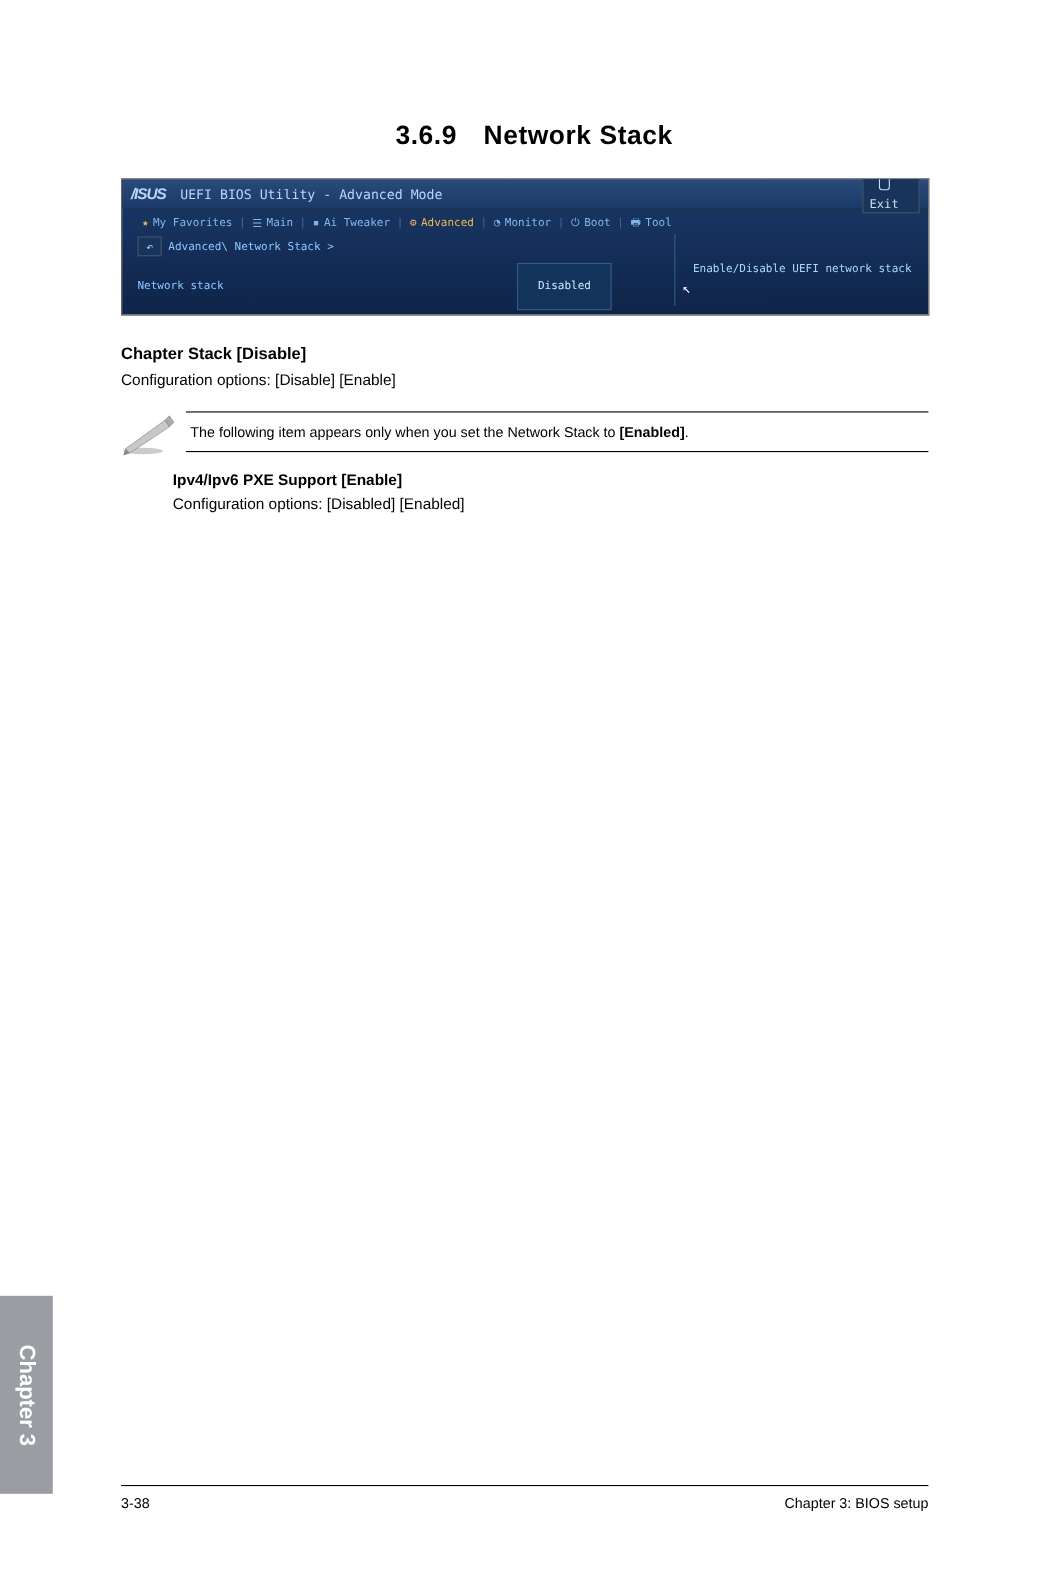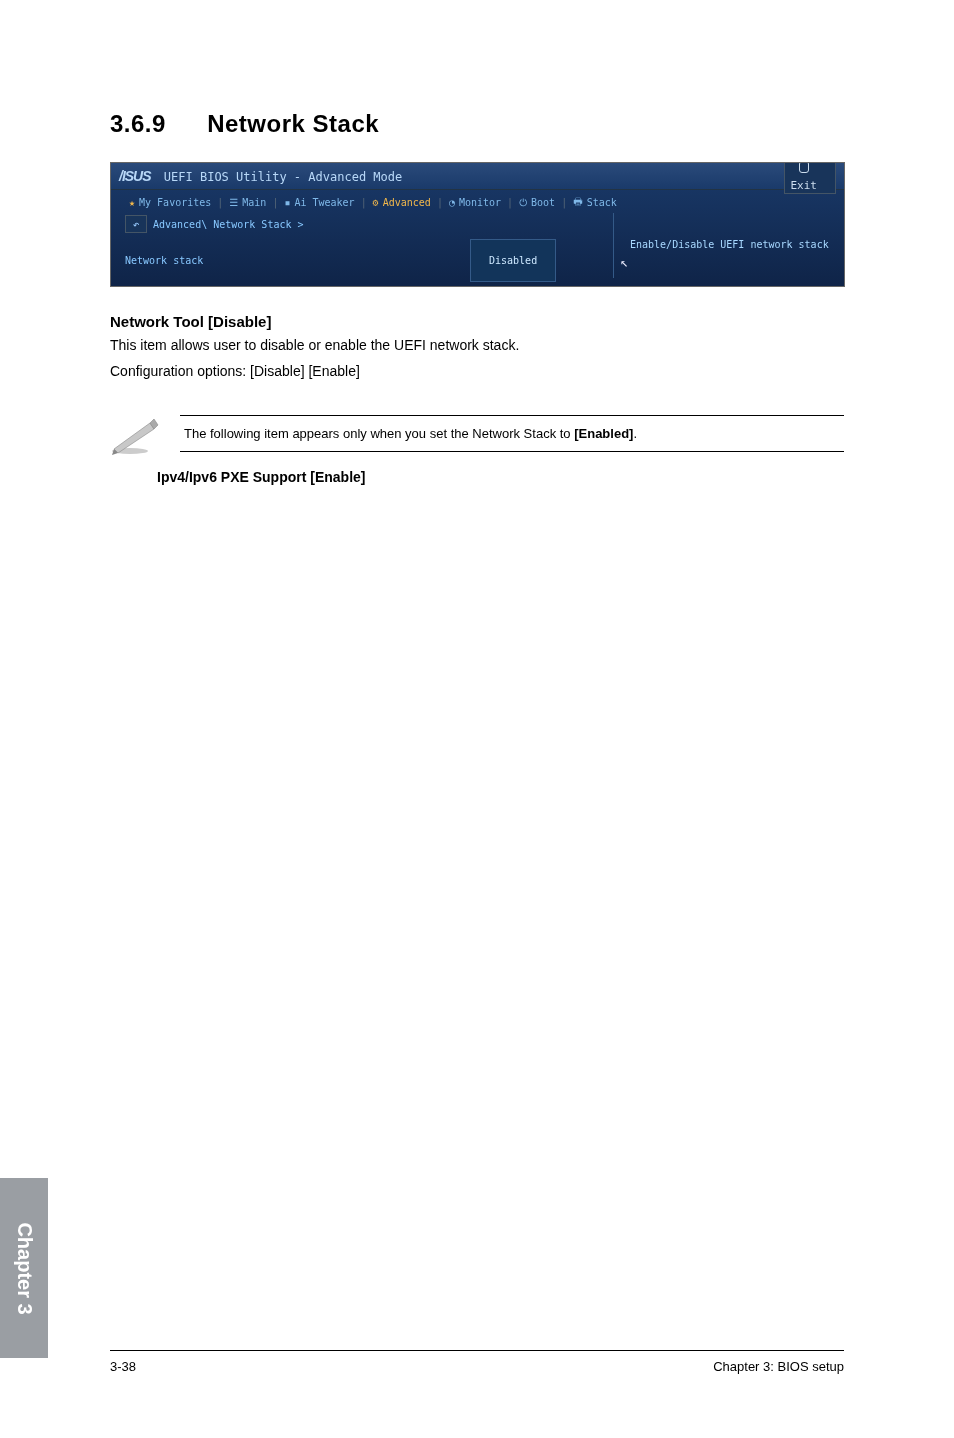--- a/index.html
+++ b/index.html
@@ -14,20 +14,21 @@
     box-sizing: border-box;
   }
   .page {
     padding: 110px 110px 0 110px;
   }
   .section-title {
     font-size: 24px;
     font-weight: bold;
     margin-bottom: 24px;
     letter-spacing: 0.5px;
+    text-align: center;
   }
   .section-title .num {
     display: inline-block;
     width: 90px;
   }
   .bios-screenshot {
     width: 733px;
     height: 123px;
     background: linear-gradient(to bottom, #1a3a6a 0%, #0f2448 100%);
     border: 1px solid #666;
@@ -150,22 +151,22 @@
     margin-top: 26px;
   }
   .para {
     font-size: 14px;
     margin-top: 6px;
     line-height: 1.4;
   }
   .note-block {
     display: flex;
     align-items: flex-start;
-    margin-top: 34px;
-    gap: 20px;
+    margin-top: 18px;
+    gap: 9px;
   }
   .pencil {
     width: 50px;
     height: 40px;
     flex: none;
   }
   .note-text-wrap {
     flex: 1;
     border-top: 1px solid #000;
     border-bottom: 1px solid #000;
@@ -250,55 +251,55 @@
       <span style="color:#f2b84b;">⚙</span>
       <span class="tab-advanced">Advanced</span>
       <span class="sep">|</span>
       <span>◔</span>
       <span>Monitor</span>
       <span class="sep">|</span>
       <span>⏻</span>
       <span>Boot</span>
       <span class="sep">|</span>
       <span>🖶</span>
-      <span>Stack</span>
+      <span>Tool</span>
     </div>
 
     <div class="breadcrumb">
       <span class="back-btn">↶</span>
       <span>Advanced\ Network Stack &gt;</span>
     </div>
 
     <div class="bios-row">
       <span class="row-label">Network stack</span>
       <span class="row-value">Disabled</span>
       <span class="help-text">Enable/Disable UEFI network stack</span>
     </div>
     <div class="divider-v"></div>
     <div class="cursor">↖</div>
   </div>
 
-  <div class="subhead">Network Tool [Disable]</div>
-  <div class="para">This item allows user to disable or enable the UEFI network stack.</div>
+  <div class="subhead">Chapter Stack [Disable]</div>
   <div class="para">Configuration options: [Disable] [Enable]</div>
 
   <div class="note-block">
     <svg class="pencil" viewBox="0 0 50 40">
       <ellipse cx="20" cy="36" rx="18" ry="3" fill="#ccc"></ellipse>
       <polygon points="4,34 40,8 44,14 8,38" fill="#c8c8c8" stroke="#888" stroke-width="0.6"></polygon>
       <polygon points="4,34 8,38 2,40" fill="#888"></polygon>
       <polygon points="40,8 44,14 48,10 44,4" fill="#aaa" stroke="#888" stroke-width="0.6"></polygon>
     </svg>
     <div class="note-text-wrap">
       <span>The following item appears only when you set the Network Stack to </span><b>[Enabled]</b><span>.</span>
     </div>
   </div>
 
   <div class="indent-block">
     <div class="subhead2">Ipv4/Ipv6 PXE Support [Enable]</div>
+    <div class="para2">Configuration options: [Disabled] [Enabled]</div>
   </div>
 </div>
 
 <div class="side-tab">
   <span>Chapter 3</span>
 </div>
 
 <div class="footer">
   <span>3-38</span>
   <span>Chapter 3: BIOS setup</span>

